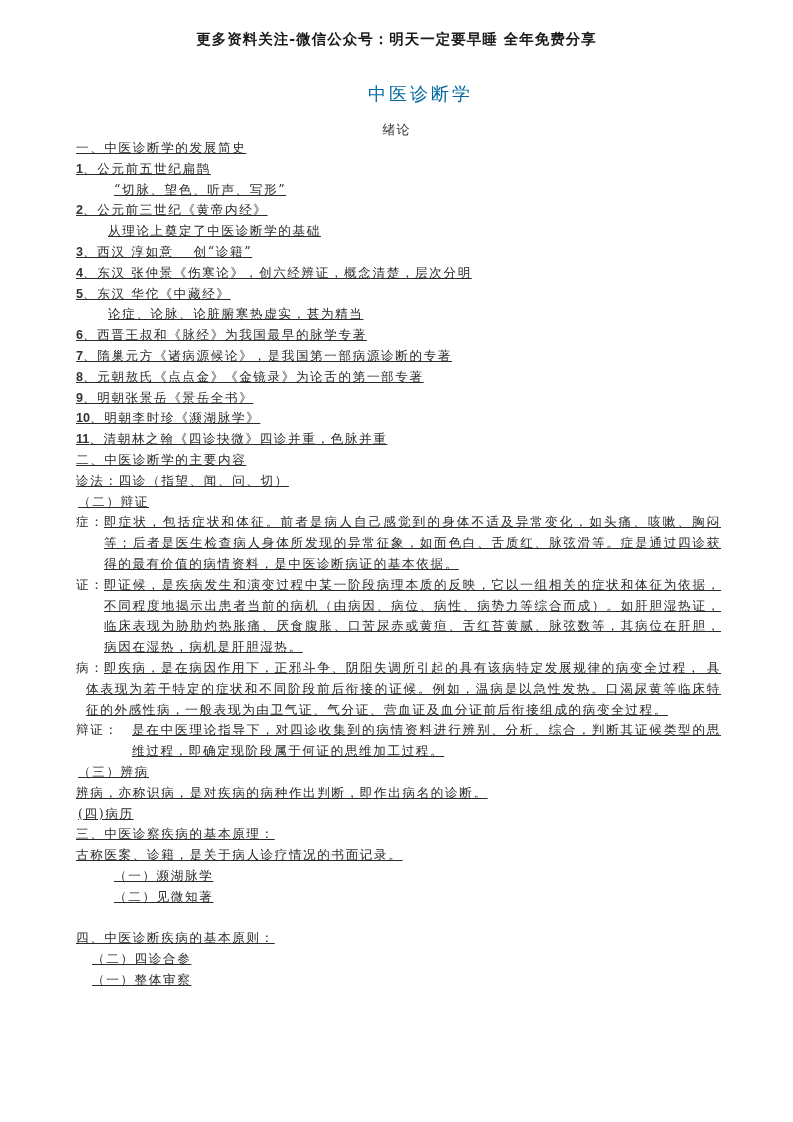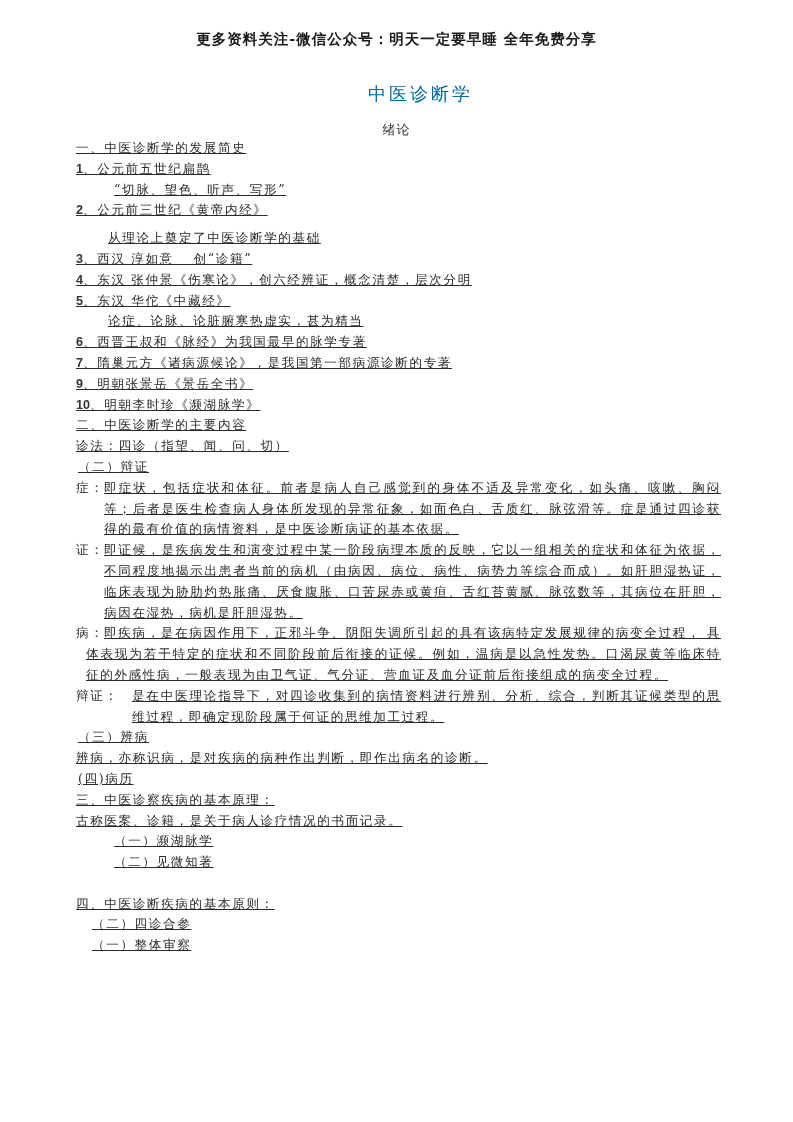--- a/index.html
+++ b/index.html
@@ -20,21 +20,21 @@
     .subtitle {
       position: absolute; top: 121px; left: 0; width: 793px; text-align: center;
       font-size: 13px; letter-spacing: 1px; color: #333;
     }
     .body {
       position: absolute; left: 76px; top: 138px; width: 645px;
       font-size: 12.6px; line-height: 20.8px; letter-spacing: 1.6px; text-decoration: underline;
     }
     .line { white-space: nowrap; height: 20.8px; }
     .ind1 { padding-left: 38px; }
-    .ind2 { padding-left: 32px; margin-top: 7px; }
+    .ind2 { padding-left: 32px; }
     .ind3 { padding-left: 32px; }
     .ind4 { padding-left: 16px; }
     .num { font-family: "Liberation Sans", sans-serif; font-weight: bold; color: #333; letter-spacing: 0; }
     .para { position: relative; }
     .para .term { position: absolute; left: 0; top: 0; }
     .para .text { padding-left: 28px; white-space: normal; text-align: justify; text-align-last: left; }
     .para.wide .text { padding-left: 10px; text-indent: 18px; }
     .para.bz .text { padding-left: 56px; }
     .indent-small { padding-left: 2px; }
     .gap { height: 20.8px; }
@@ -58,22 +58,24 @@
     <div class="line ind2">从理论上奠定了中医诊断学的基础</div>
 
     <div class="line"><span class="num">3</span><span>、西汉 淳如意　 创“诊籍”</span></div>
     <div class="line"><span class="num">4</span><span>、东汉 张仲景《伤寒论》，创六经辨证，概念清楚，层次分明</span></div>
 
     <div class="line"><span class="num">5</span><span>、东汉 华佗《中藏经》</span></div>
     <div class="line ind3">论症、论脉、论脏腑寒热虚实，甚为精当</div>
 
     <div class="line"><span class="num">6</span><span>、西晋王叔和《脉经》为我国最早的脉学专著</span></div>
     <div class="line"><span class="num">7</span><span>、隋巢元方《诸病源候论》，是我国第一部病源诊断的专著</span></div>
+    <div class="line"><span class="num">8</span><span>、元朝敖氏《点点金》《金镜录》为论舌的第一部专著</span></div>
     <div class="line"><span class="num">9</span><span>、明朝张景岳《景岳全书》</span></div>
     <div class="line"><span class="num">10</span><span>、明朝李时珍《濒湖脉学》</span></div>
+    <div class="line"><span class="num">11</span><span>、清朝林之翰《四诊抉微》四诊并重，色脉并重</span></div>
 
     <div class="line">二、中医诊断学的主要内容</div>
     <div class="line">诊法：四诊（指望、闻、问、切）</div>
     <div class="line indent-small">（二）辩证</div>
 
     <div class="para">
       <span class="term">症：</span>
       <div class="text">即症状，包括症状和体征。前者是病人自己感觉到的身体不适及异常变化，如头痛、咳嗽、胸闷等；后者是医生检查病人身体所发现的异常征象，如面色白、舌质红、脉弦滑等。症是通过四诊获得的最有价值的病情资料，是中医诊断病证的基本依据。</div>
     </div>
     <div class="para">

